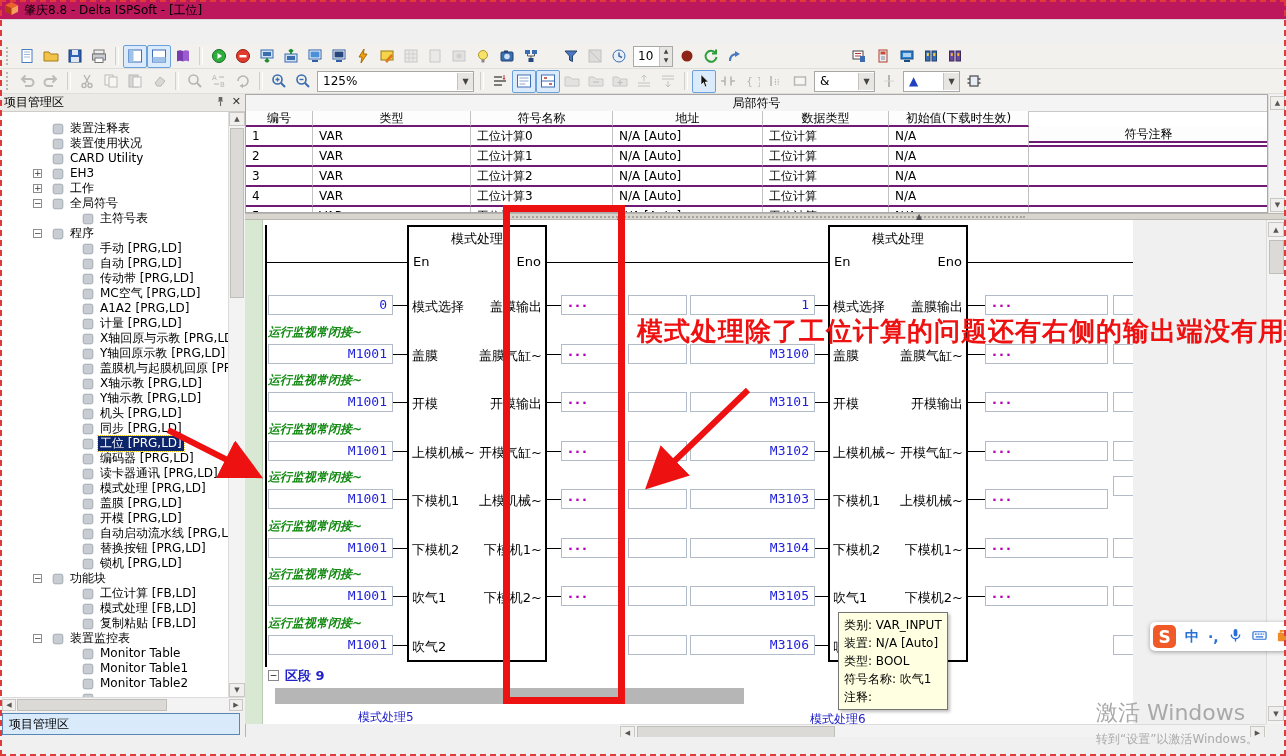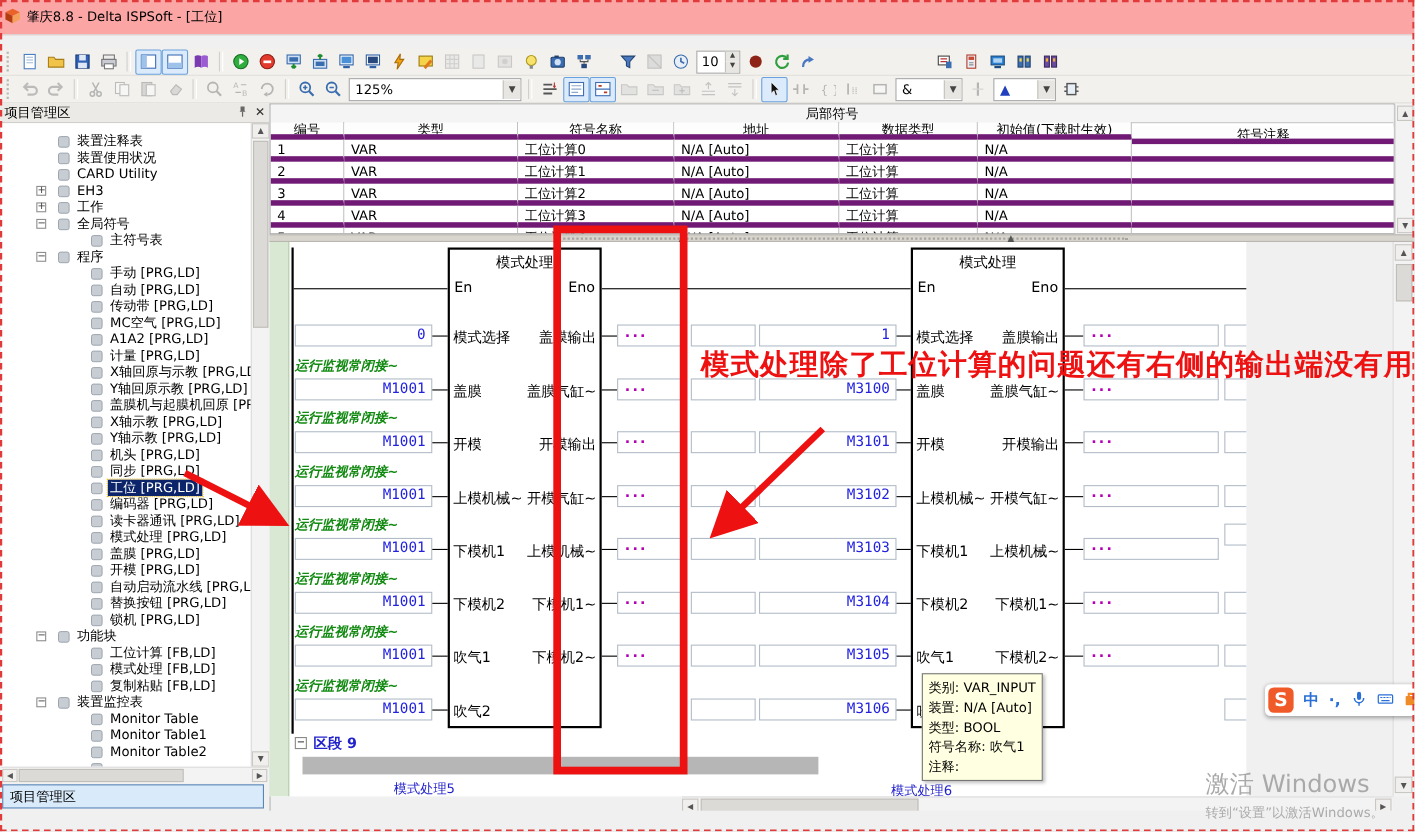--- a/index.html
+++ b/index.html
@@ -1,21 +1,21 @@
 <!DOCTYPE html>
 <html><head>
 <meta charset="utf-8">
 <style>
   html,body{margin:0;padding:0;background:#e8e8e8;}
   #app{position:relative;width:1286px;height:756px;background:#f0f0f0;overflow:hidden;
        font-family:"DejaVu Sans","Liberation Sans",sans-serif;font-size:12px;color:#000;}
   #capture-border{position:absolute;inset:0;border:2px dashed #e03a3a;pointer-events:none;z-index:99;}
   
-  #titlebar{position:absolute;left:0;top:0;width:1286px;height:32px;background:#fca5a5;
-            border-bottom:1px solid #d9d9d9;display:flex;align-items:center;padding-left:4px;box-sizing:border-box;}
+  #titlebar{position:absolute;left:0;top:0;width:1286px;height:20px;background:#be185d;
+            border-bottom:1px solid #d9d9d9;display:flex;align-items:flex-end;padding-left:4px;box-sizing:border-box;}
   #titlebar .ttl{font-size:12px;margin-left:5px;}
   #menubar{position:absolute;left:0;top:20px;width:1286px;height:24px;background:#f4f4f2;
            display:flex;align-items:center;border-bottom:1px solid #e2e2e2;}
   .menu-item{padding:2px 9px;font-size:13px;cursor:default;}
   .menu-item.dis{color:#9a9a9a;}
   .toolbar{position:absolute;left:0;width:1286px;height:25px;background:#f2f1ee;display:flex;align-items:center;
            border-bottom:1px solid #e0ded9;padding-left:2px;box-sizing:border-box;}
   #toolbar-a{top:44px;} #toolbar-b{top:69px;height:25px;}
   .tbtn{width:22px;height:21px;display:flex;align-items:center;justify-content:center;border:1px solid transparent;border-radius:2px;}
   .tbtn svg{width:16px;height:16px;}
@@ -48,21 +48,21 @@
   .hscroll{position:absolute;background:#f3f3f3;border-top:1px solid #dcdcdc;}
   .sbtn{position:absolute;background:#f0efed;border:1px solid #c9c7c2;color:#555;display:flex;align-items:center;justify-content:center;box-sizing:border-box;}
   .sthumb{position:absolute;background:#dcdad6;border:1px solid #c0beb9;box-sizing:border-box;}
   #panel-tab{position:absolute;left:2px;top:619px;width:238px;height:22px;background:#d9eafb;border:1px solid #5a86b5;
              display:flex;align-items:center;padding-left:6px;box-sizing:border-box;font-size:12px;}
   
   #status-bar{position:absolute;left:0;top:737px;width:1286px;height:19px;background:#f0f0f0;display:flex;align-items:center;gap:3px;padding-left:2px;box-sizing:border-box;}
   
   #table-area{position:absolute;left:245px;top:94px;width:1023px;height:119px;background:#fff;border:1px solid #a9a9a9;box-sizing:border-box;overflow:hidden;}
   #table-title{position:absolute;left:0;top:0;width:100%;height:16px;text-align:center;font-size:12px;background:#f4f4f4;border-bottom:1px solid #c9c9c9;}
-  .tcell{position:absolute;box-sizing:border-box;border-right:1px solid #c2c2c2;border-bottom:5px solid #701a75;
+  .tcell{position:absolute;box-sizing:border-box;border-right:1px solid #c2c2c2;border-bottom:2px solid #701a75;
          height:20px;line-height:19px;overflow:hidden;white-space:nowrap;padding-left:6px;font-size:12px;}
   .thead{height:16px;line-height:15px;text-align:center;padding-left:0;background:#fdfdfd;}
   #table-vscroll{left:1268px;top:94px;width:18px;height:119px;}
   
   #splitter{position:absolute;left:245px;top:213px;width:1041px;height:7px;background:#d8d5cf;border-top:1px solid #b9b6b0;border-bottom:1px solid #b9b6b0;box-sizing:border-box;}
   #splitter .dots{position:absolute;left:260px;top:2px;width:520px;border-top:2px dotted #a7a49e;}
   #splitter .sp-arr{position:absolute;top:-2px;font-size:8px;color:#555;}
   
   #editor{position:absolute;left:245px;top:220px;width:888px;height:504px;background:#ffffff;overflow:hidden;}
   #editor .margin{position:absolute;left:0;top:0;width:17px;height:504px;background:#d8e8d2;border-right:1px solid #b9cdb2;}
@@ -772,21 +772,21 @@
 
   <div id="table-area">
     <div id="table-title">局部符号</div>
     <div id="table-grid">
         <div class="tcell thead" style="left: 0px; top: 16px; width: 67px;">编号</div>
         <div class="tcell thead" style="left: 67px; top: 16px; width: 158px;">类型</div>
         <div class="tcell thead" style="left: 225px; top: 16px; width: 142px;">符号名称</div>
         <div class="tcell thead" style="left: 367px; top: 16px; width: 150px;">地址</div>
         <div class="tcell thead" style="left: 517px; top: 16px; width: 126px;">数据类型</div>
         <div class="tcell thead" style="left: 643px; top: 16px; width: 140px;">初始值(下载时生效)</div>
-        <div class="tcell thead" style="left: 783px; top: 20px; width: 240px;">符号注释</div>
+        <div class="tcell thead" style="left: 783px; top: 32px; width: 240px;">符号注释</div>
         <div class="tcell" style="left: 0px; top: 32px; width: 67px;">1</div>
         <div class="tcell" style="left: 67px; top: 32px; width: 158px;">VAR</div>
         <div class="tcell" style="left: 225px; top: 32px; width: 142px;">工位计算0</div>
         <div class="tcell" style="left: 367px; top: 32px; width: 150px;">N/A [Auto]</div>
         <div class="tcell" style="left: 517px; top: 32px; width: 126px;">工位计算</div>
         <div class="tcell" style="left: 643px; top: 32px; width: 140px;">N/A</div>
         <div class="tcell" style="left: 783px; top: 32px; width: 240px;"></div>
         <div class="tcell" style="left: 0px; top: 52px; width: 67px;">2</div>
         <div class="tcell" style="left: 67px; top: 52px; width: 158px;">VAR</div>
         <div class="tcell" style="left: 225px; top: 52px; width: 142px;">工位计算1</div>

